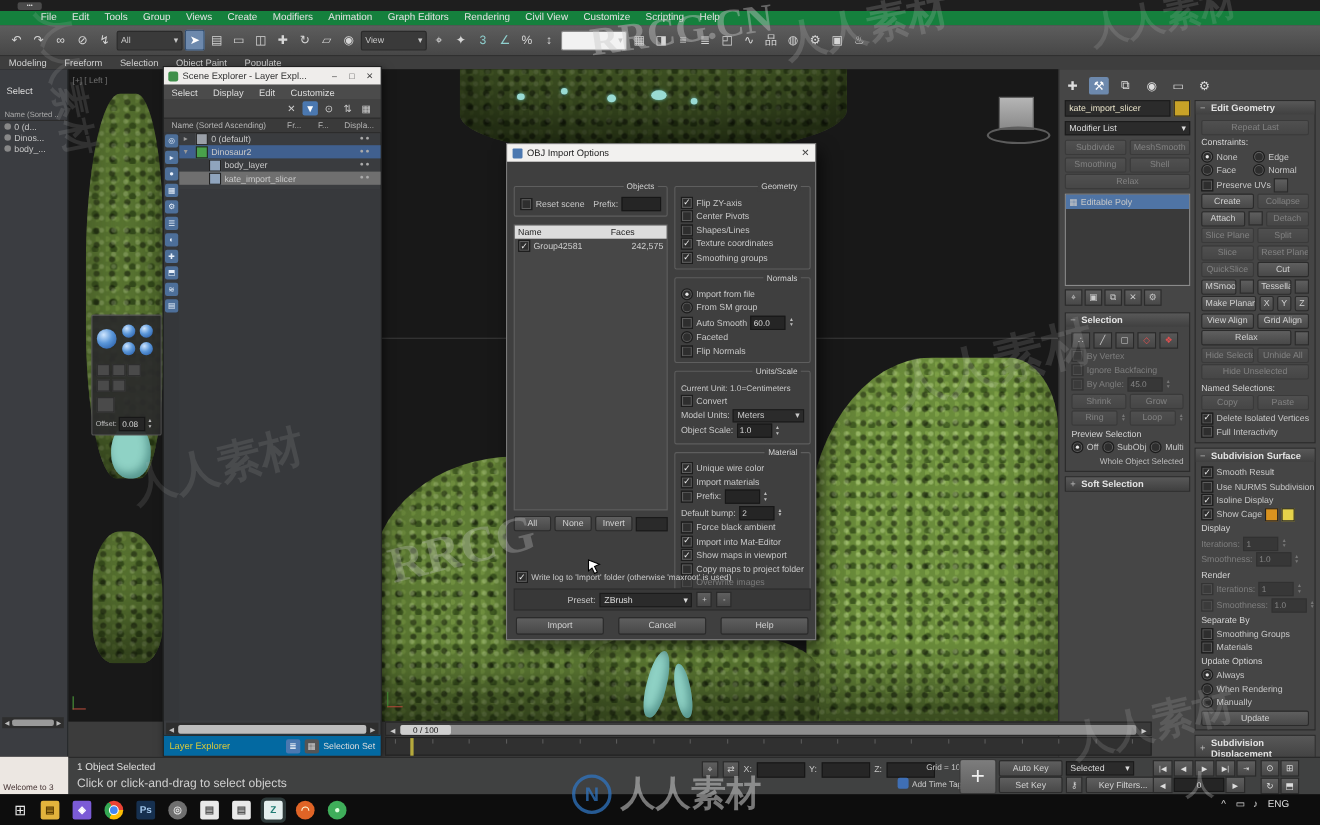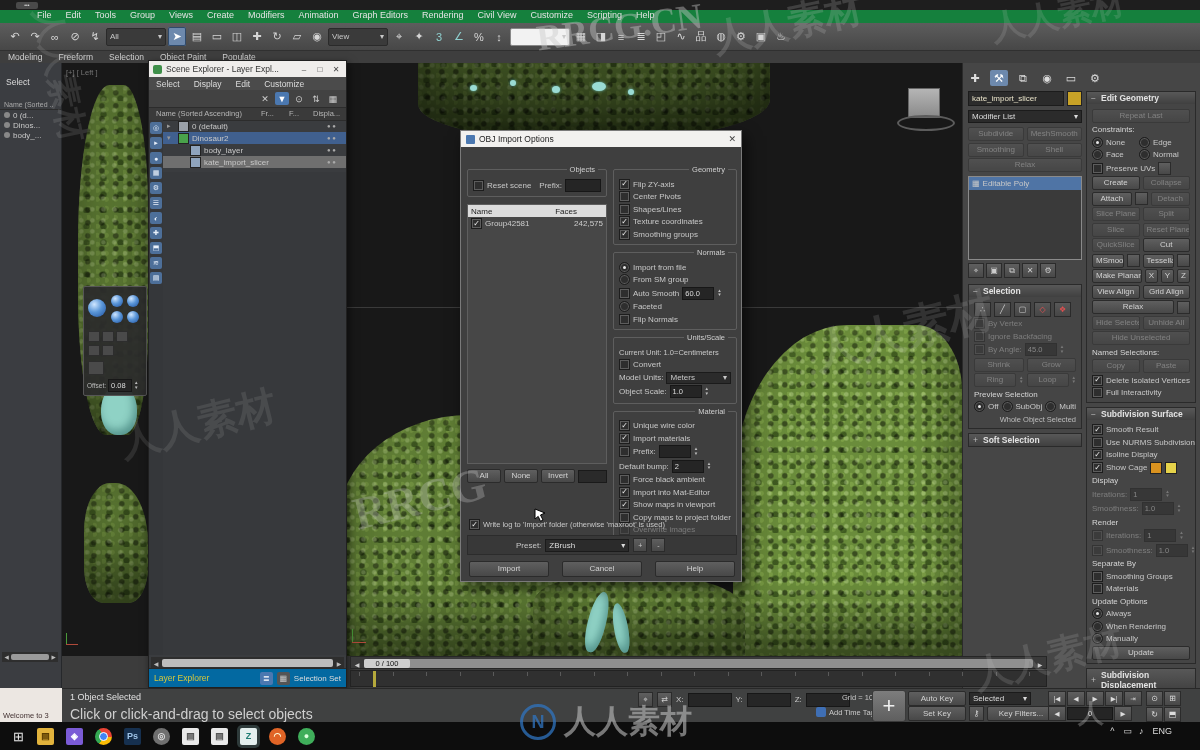--- a/index.html
+++ b/index.html
@@ -158,21 +158,21 @@
   #tslider .ar{width:12px;text-align:center;font-size:6px;color:#ccc;}
   #tslider .track{flex:1;height:9px;background:#8f8f8f;border-radius:2px;position:relative;margin:0 1px;}
   #tslider .handle{position:absolute;left:0;top:0;width:46px;height:9px;background:#cfcfcf;border-radius:2px;color:#111;font-size:7.5px;line-height:9px;text-align:center;}
   #trackbar{left:350px;top:670px;width:697px;height:17px;background:#303030;border:1px solid #222;box-sizing:border-box;position:absolute;}
   #trackbar .tick{position:absolute;top:1px;width:1px;height:4px;background:#5a5a5a;}
   #trackbar .cursorline{position:absolute;left:22px;top:0;width:3px;height:16px;background:#b5a93c;}
   
   #statusbar{left:0;top:688px;width:1200px;height:34px;background:#404141;border-top:1px solid #282828;}
   #welcome{left:0;top:688px;width:62px;height:34px;background:#ece7e2;color:#433;font-size:7.5px;display:flex;align-items:flex-end;padding:2px 3px;box-sizing:border-box;}
   #st-line1{left:70px;top:692px;font-size:9px;color:#e0e0e0;}
-  #st-line2{left:70px;top:706px;font-size:14px;color:#cfcfcf;}
+  #st-line2{left:70px;top:706px;font-size:11px;color:#cfcfcf;}
   .st-ico{width:13px;height:13px;background:linear-gradient(#5f5f5f,#484848);border:1px solid #2b2b2b;color:#ccc;font-size:8px;display:inline-flex;align-items:center;justify-content:center;}
   #coords{left:638px;top:692px;display:flex;gap:4px;align-items:center;font-size:8px;color:#ccc;}
   #coords .cf{width:42px;height:12px;background:#262626;border:1px solid #171717;}
   #gridtxt{left:842px;top:693px;font-size:7.5px;color:#c8c8c8;}
   #timetag{left:816px;top:707px;display:flex;gap:3px;align-items:center;font-size:7.5px;color:#c8c8c8;}
   #timetag .b{width:10px;height:10px;background:#3f6fb5;border-radius:2px;}
   #plusbtn{left:872px;top:690px;width:32px;height:30px;background:linear-gradient(#7d7d7d,#5f5f5f);border:1px solid #3a3a3a;border-radius:3px;color:#f0f0f0;font-size:22px;display:flex;align-items:center;justify-content:center;}
   #akrow1{left:908px;top:691px;display:flex;gap:3px;align-items:center;}
   #akrow2{left:908px;top:706px;display:flex;gap:3px;align-items:center;}
   #akrow1 .btn,#akrow2 .btn{height:13px;line-height:13px;width:50px;flex:none;}

